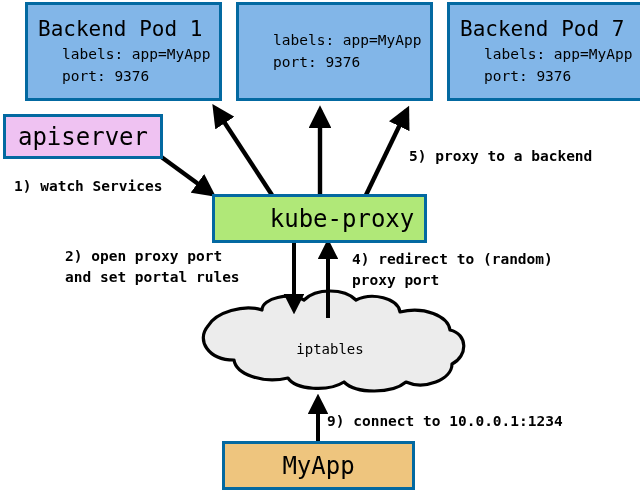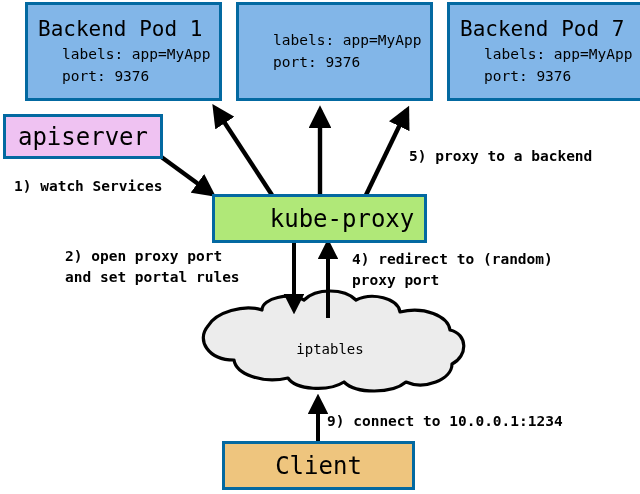--- a/index.html
+++ b/index.html
@@ -134,21 +134,21 @@
     <div class="center-label">apiserver</div>
   </div>
 
   <div class="node-box" style="left:212px; top:194px; width:215px; height:49px; background:#b0e878;padding-left:45px;">
     <div class="center-label">kube-proxy</div>
   </div>
 
   <div class="cloud-label" style="left:275px; top:341px; width:110px; text-align:center;">iptables</div>
 
   <div class="node-box" style="left:222px; top:441px; width:193px; height:49px; background:#eec57e;">
-    <div class="center-label">Client</div>
+    <div class="center-label">MyApp</div>
   </div>
 
   <div class="annot" style="left:14px; top:176px;">
     <div>1) watch Services</div>
   </div>
 
   <div class="annot" style="left:65px; top:246px;">
     <div>2) open proxy port</div>
     <div>and set portal rules</div>
   </div>

